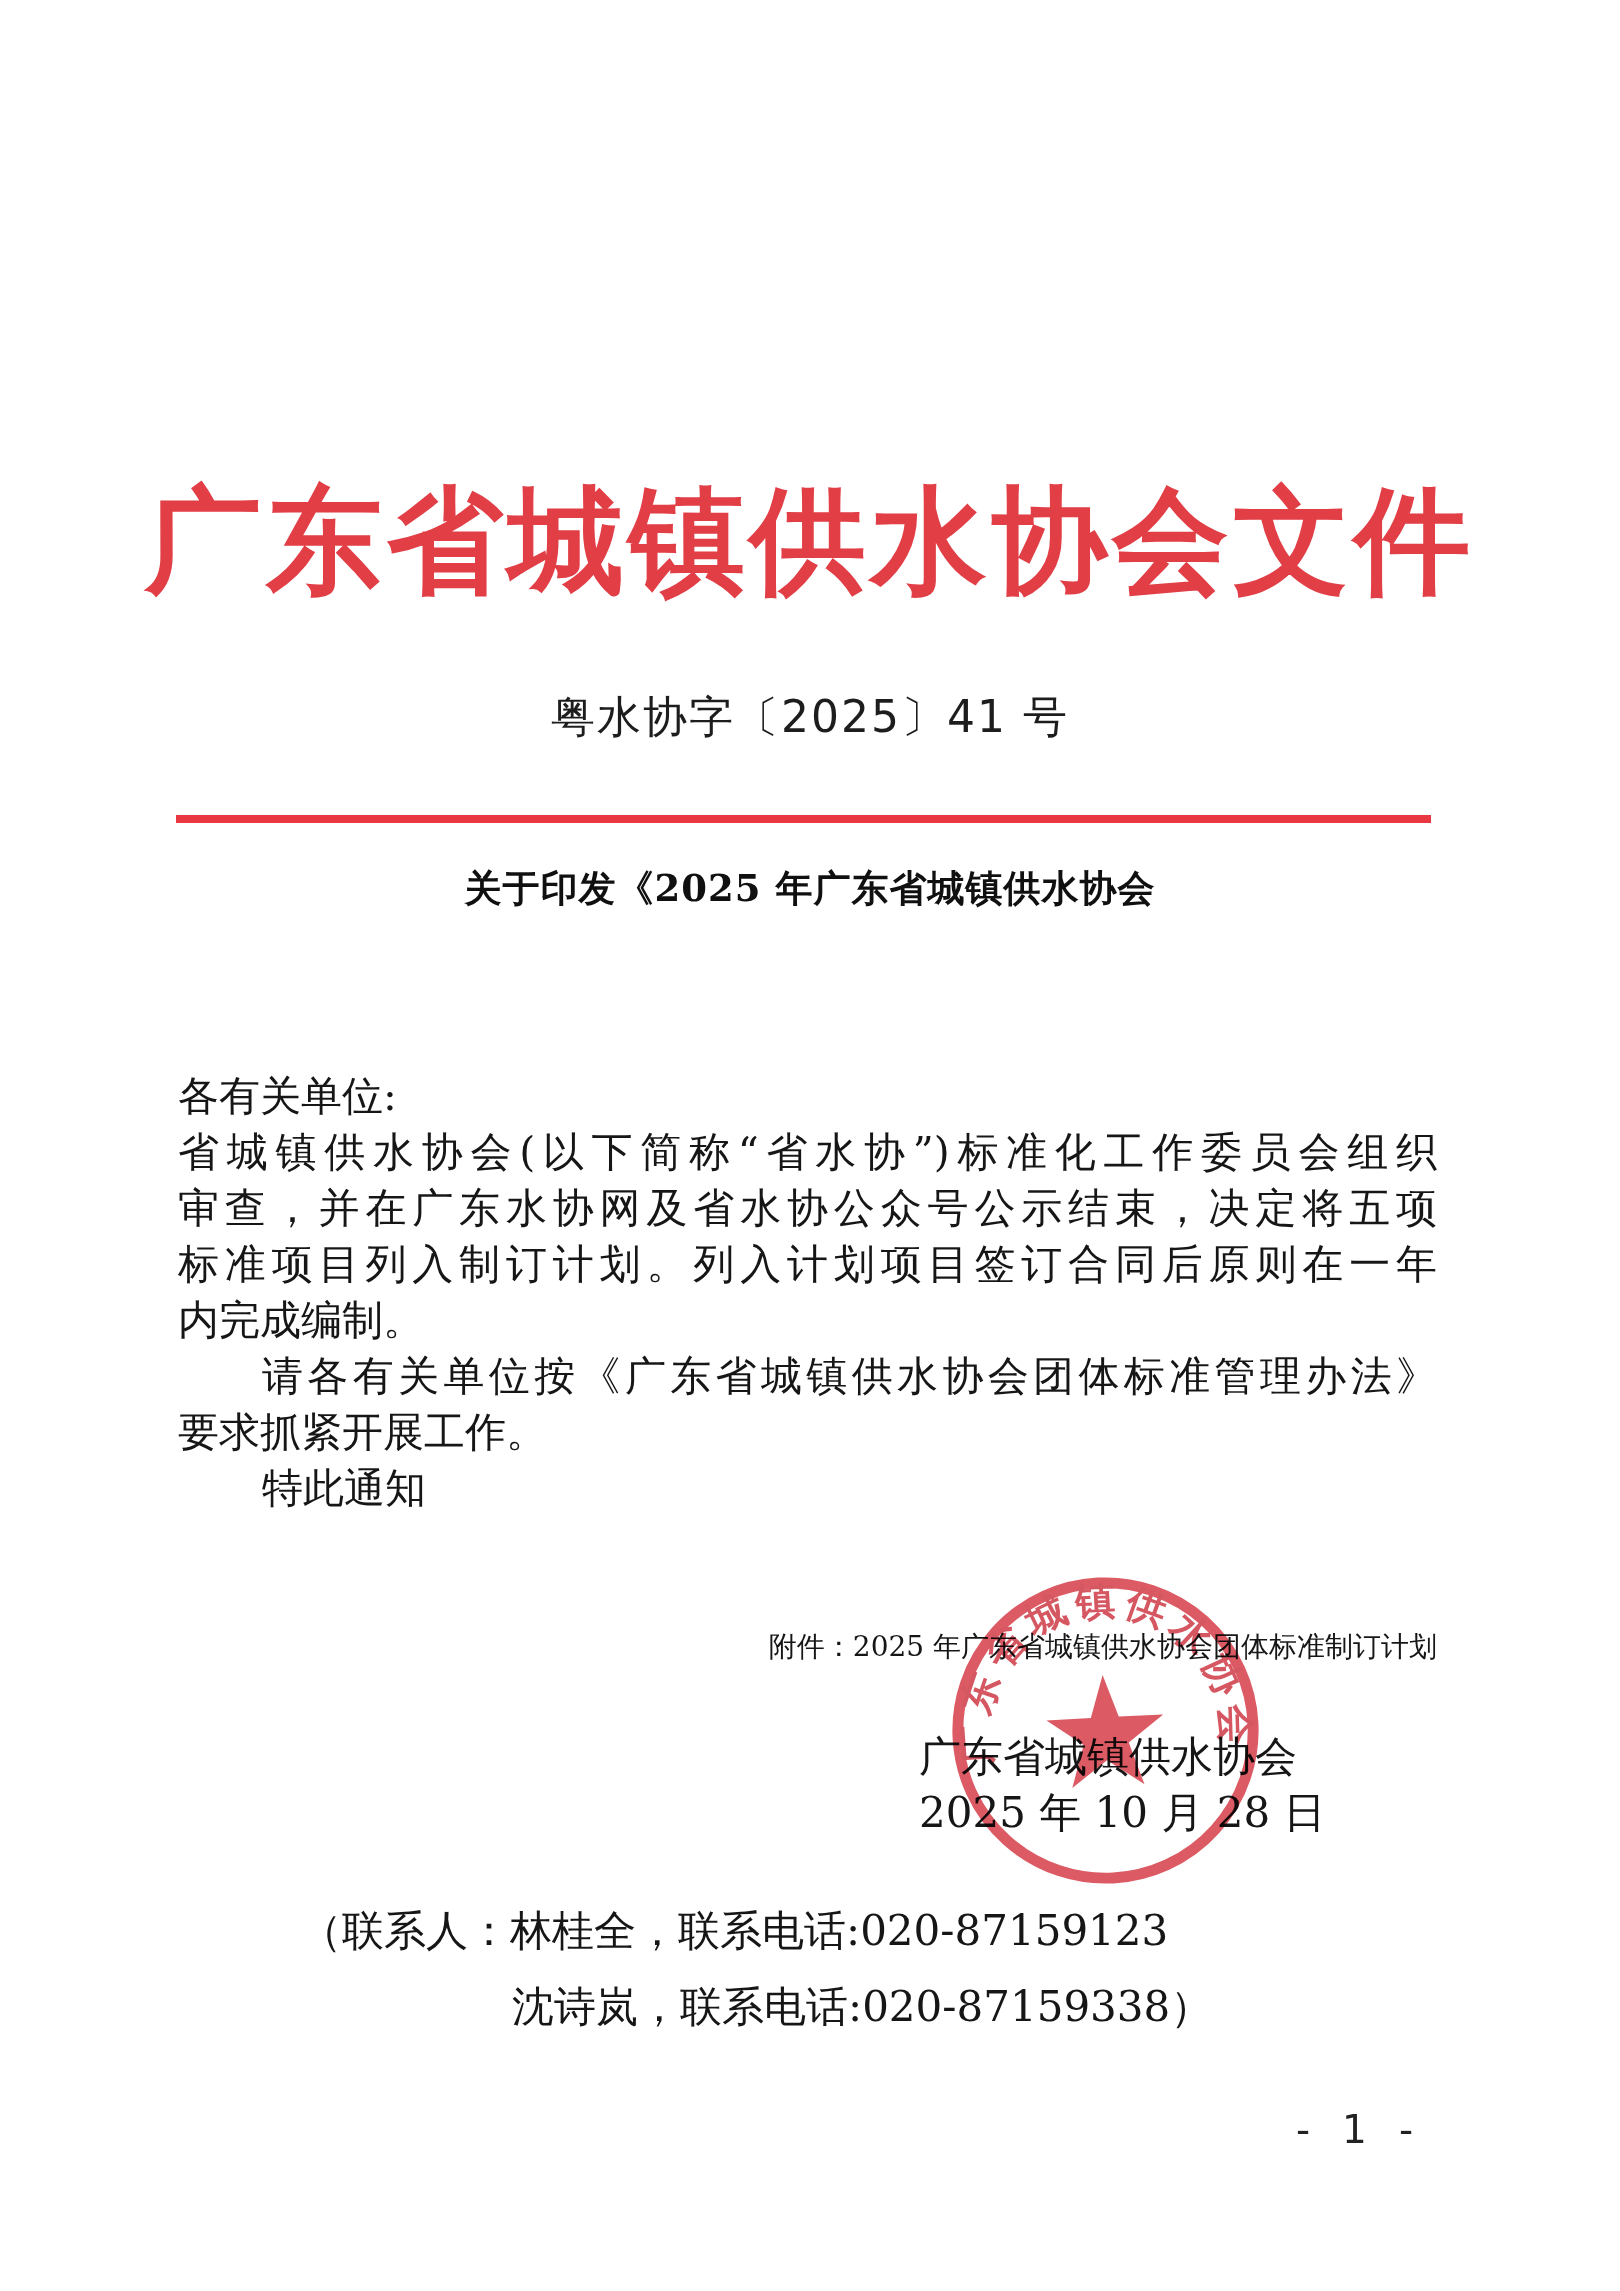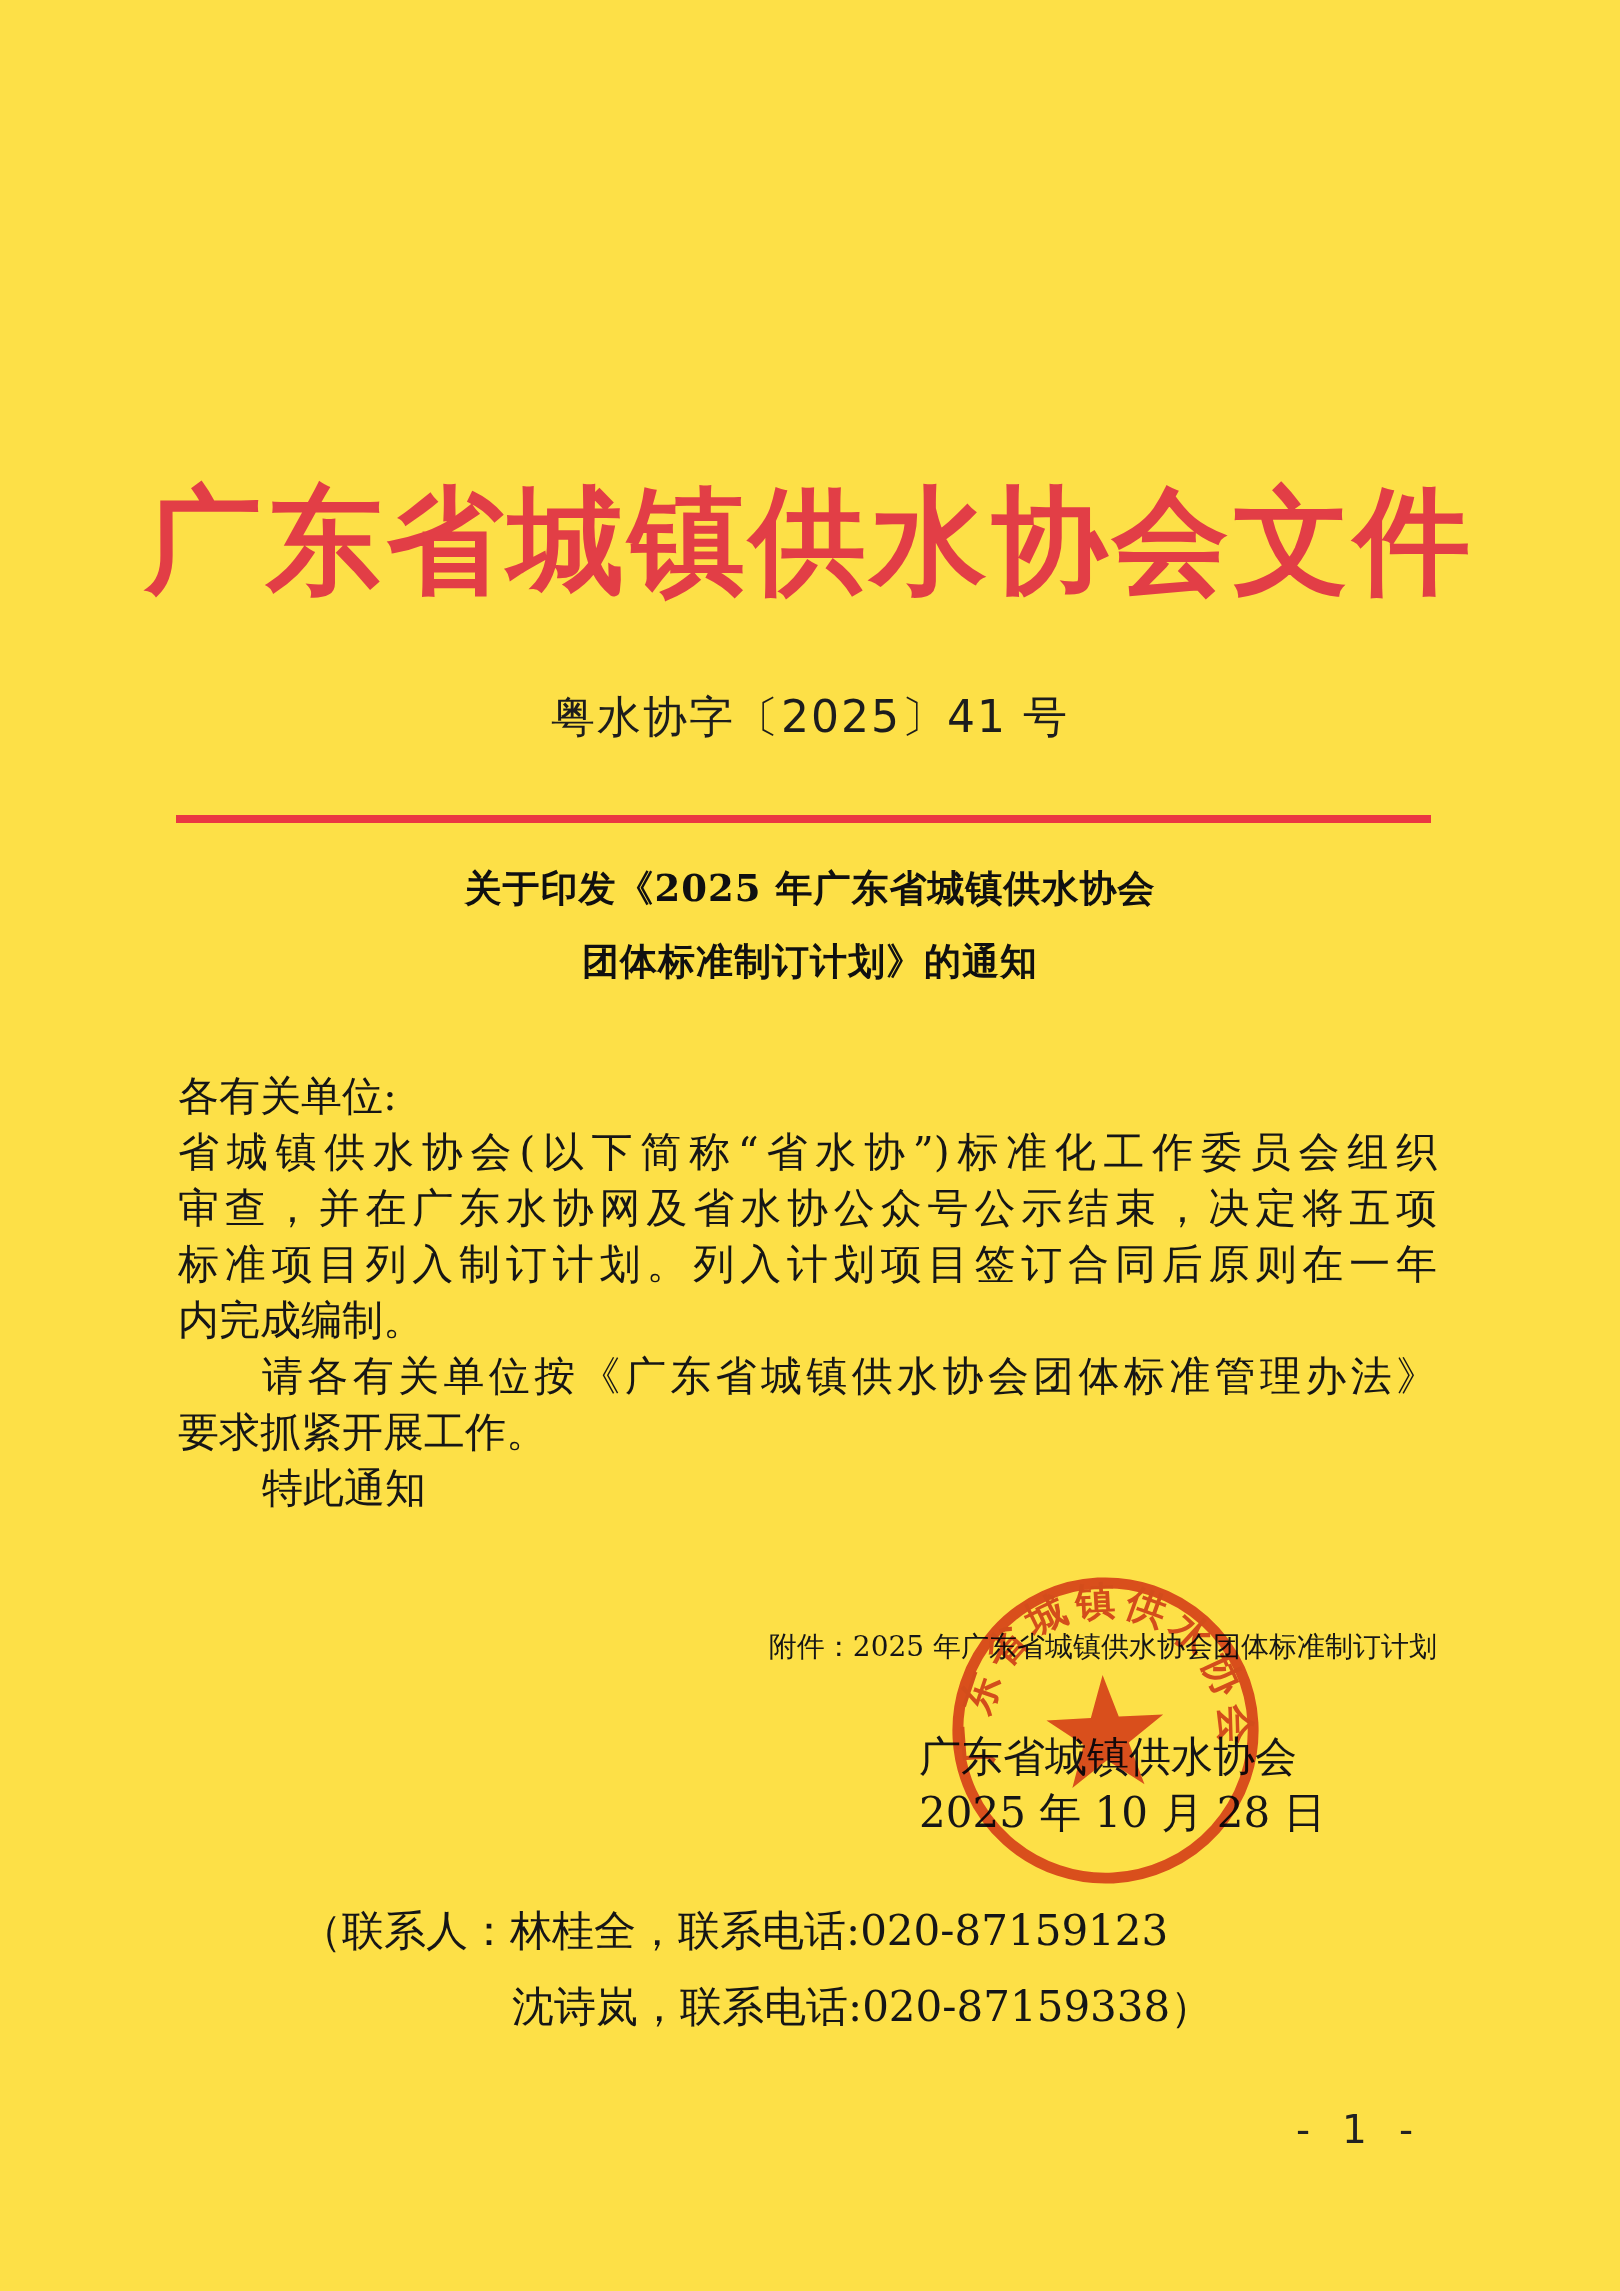--- a/index.html
+++ b/index.html
@@ -2,21 +2,21 @@
 <html><head>
 <meta charset="utf-8">
 <style>
   * { margin: 0; padding: 0; box-sizing: border-box; }
   html, body { background: #e8e8e8; }
   .page {
     position: relative;
     width: 1620px;
     height: 2292px;
     margin: 0 auto;
-    background: #fde047;
+    background: #ffffff;
     overflow: hidden;
     font-family: "DejaVu Serif", "Liberation Serif", serif;
     color: #161616;
   }
 
   
   .masthead {
     position: absolute;
     top: 477px;
     left: 0;
@@ -161,21 +161,20 @@
 <div class="page">
 
   <div class="masthead">广东省城镇供水协会文件</div>
 
   <div class="doc-number">粤水协字〔2025〕41 号</div>
 
   <div class="red-rule"></div>
 
   <div class="notice-title">
     <div>关于印发《2025 年广东省城镇供水协会</div>
-    <div>团体标准制订计划》的通知</div>
   </div>
 
   <div class="body-block">
     <div class="body-line">各有关单位:</div>
     <div class="body-line fill">省城镇供水协会(以下简称“省水协”)标准化工作委员会组织</div>
     <div class="body-line fill">审查，并在广东水协网及省水协公众号公示结束，决定将五项</div>
     <div class="body-line fill">标准项目列入制订计划。列入计划项目签订合同后原则在一年</div>
     <div class="body-line">内完成编制。</div>
     <div class="body-line indent fill">请各有关单位按《广东省城镇供水协会团体标准管理办法》</div>
     <div class="body-line">要求抓紧开展工作。</div>

